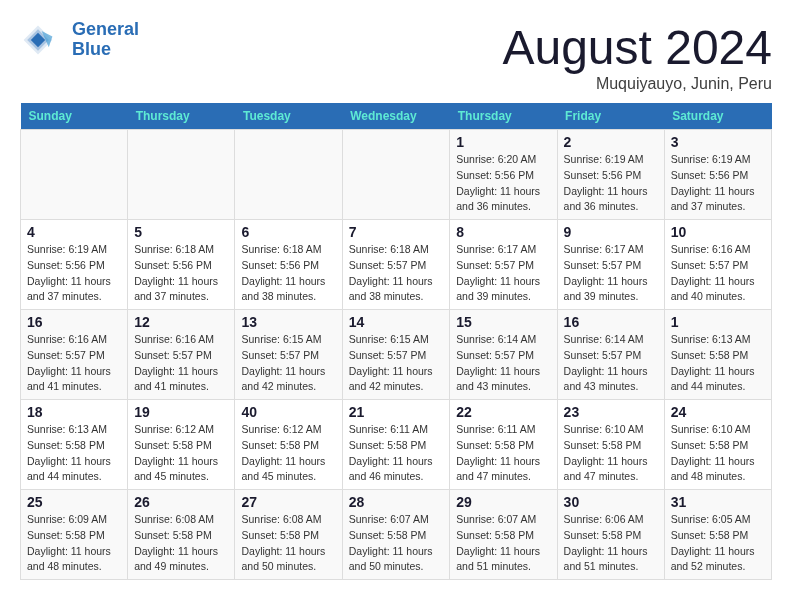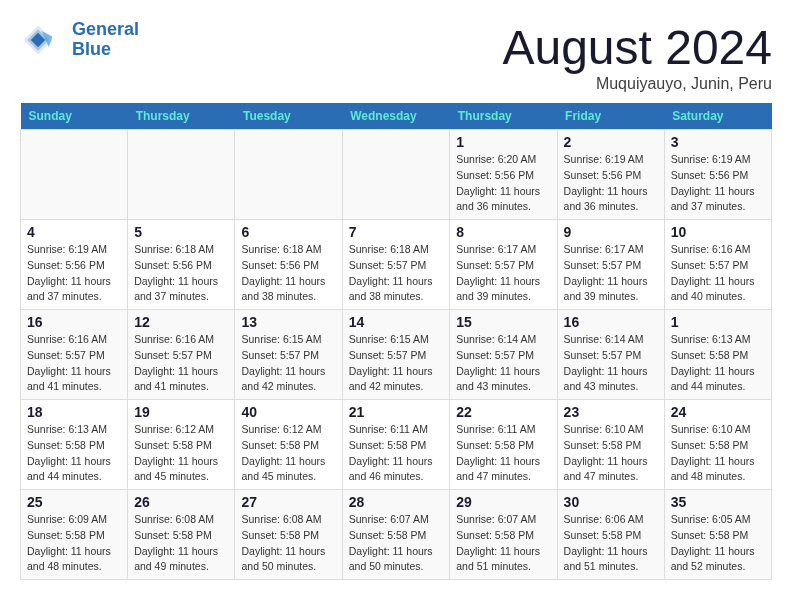--- a/index.html
+++ b/index.html
@@ -256,18 +256,18 @@
         </td>
         <td>
           <div class="day-num">29</div>
           <div class="day-info">Sunrise: 6:07 AM<br>Sunset: 5:58 PM<br>Daylight: 11 hours and 51 minutes.</div>
         </td>
         <td>
           <div class="day-num">30</div>
           <div class="day-info">Sunrise: 6:06 AM<br>Sunset: 5:58 PM<br>Daylight: 11 hours and 51 minutes.</div>
         </td>
         <td>
-          <div class="day-num">35</div>
+          <div class="day-num">31</div>
           <div class="day-info">Sunrise: 6:05 AM<br>Sunset: 5:58 PM<br>Daylight: 11 hours and 52 minutes.</div>
         </td>
       </tr>
     </tbody>
 </table>
 
 </body></html>

